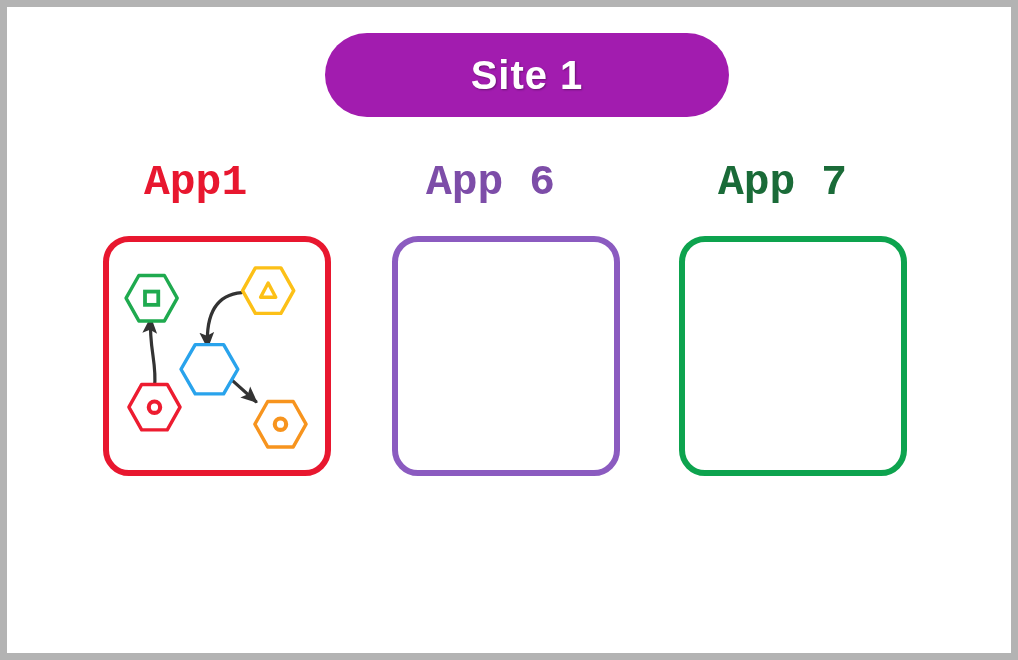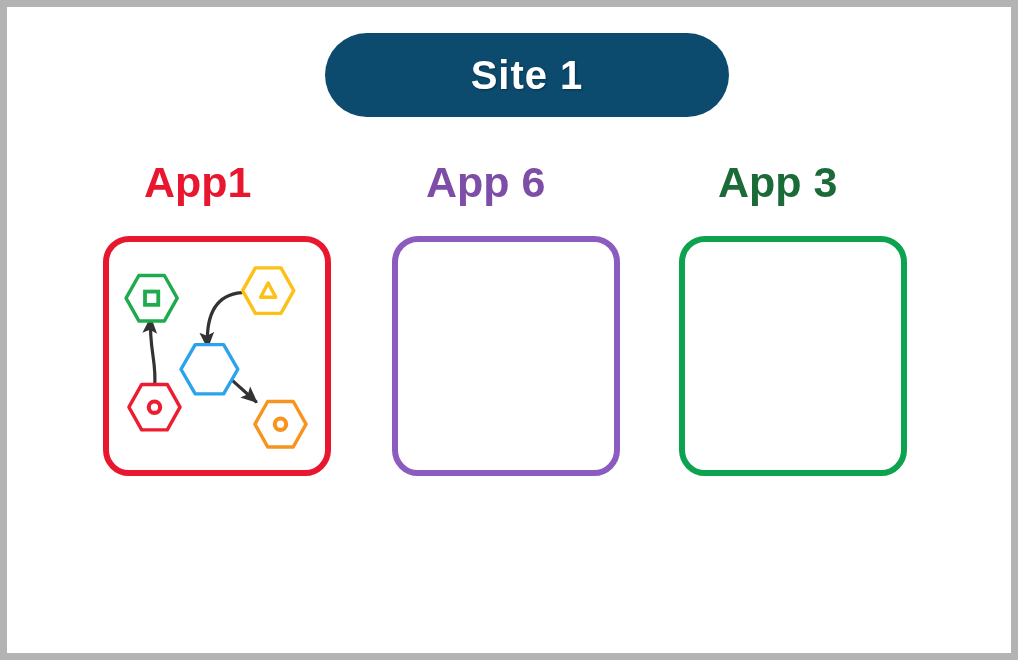--- a/index.html
+++ b/index.html
@@ -20,40 +20,40 @@
     box-sizing: border-box;
     background: #ffffff;
     border: 7px solid #b3b3b3;
   }
   .site-pill {
     position: absolute;
     left: 318px;
     top: 26px;
     width: 404px;
     height: 84px;
-    background: #0c4a6e;
+    background: #a21caf;
     border-radius: 42px;
     display: flex;
     align-items: center;
     justify-content: center;
     text-align: center;
   }
   .site-pill-label {
     color: #ffffff;
     font-size: 40px;
     font-weight: bold;
     letter-spacing: 1px;
     text-shadow: 1px 1px 2px rgba(0,0,0,0.35);
     font-family: "Liberation Sans", sans-serif;
   }
   .app-title {
     position: absolute;
     font-size: 43px;
     font-weight: bold;
-    font-family: Liberation Sans, sans-serif;
+    font-family: Liberation Mono, monospace;
     white-space: nowrap;
   }
   .app-box {
     position: absolute;
     box-sizing: border-box;
     background: #ffffff;
     border-style: solid;
     border-width: 6px;
     border-radius: 26px;
   }
@@ -136,21 +136,21 @@
           <g>
             <polygon points="-268.0,174.0 -254.5,150.0 -227.5,150.0 -214.0,174.0 -227.5,198.0 -254.5,198.0" fill="#ffffff" stroke="#ed1c30" stroke-width="3.6" stroke-linejoin="round"></polygon>
             <circle cx="-241" cy="174" r="6" fill="none" stroke="#ed1c30" stroke-width="4.4"></circle>
           </g>
           <g>
             <polygon points="-135.0,192.0 -121.5,168.0 -94.5,168.0 -81.0,192.0 -94.5,216.0 -121.5,216.0" fill="#ffffff" stroke="#f7941e" stroke-width="3.6" stroke-linejoin="round"></polygon>
             <circle cx="-108" cy="192" r="6" fill="none" stroke="#f7941e" stroke-width="4.4"></circle>
           </g>
         </svg>
       </div>
-      <div class="app-title" style="left: 711px; top: 151px; color: rgb(26, 107, 56);">App 3</div>
+      <div class="app-title" style="left: 711px; top: 151px; color: rgb(26, 107, 56);">App 7</div>
       <div class="app-box" style="left: 672px; top: 229px; width: 228px; height: 240px; border-color: rgb(13, 163, 78);">
         <svg class="app-graph" viewBox="0 0 228 240">
           <defs>
             <marker id="arrowhead-2" viewBox="0 0 10 10" refX="8.5" refY="5" markerWidth="5.2" markerHeight="5.2" orient="auto-start-reverse">
               <path d="M 0 0.6 L 10 5 L 0 9.4 L 2.1 5 Z" fill="#333333"></path>
             </marker>
           </defs>
           <g>
             <path d="M -528 153 C -525 129, -534 111, -532 81" fill="none" stroke="#333333" stroke-width="3.4" stroke-linecap="round" marker-end="url(#arrowhead-2)"></path>
             <path d="M -436 53 C -460 55, -474 72, -472 110" fill="none" stroke="#333333" stroke-width="3.4" stroke-linecap="round" marker-end="url(#arrowhead-2)"></path>

